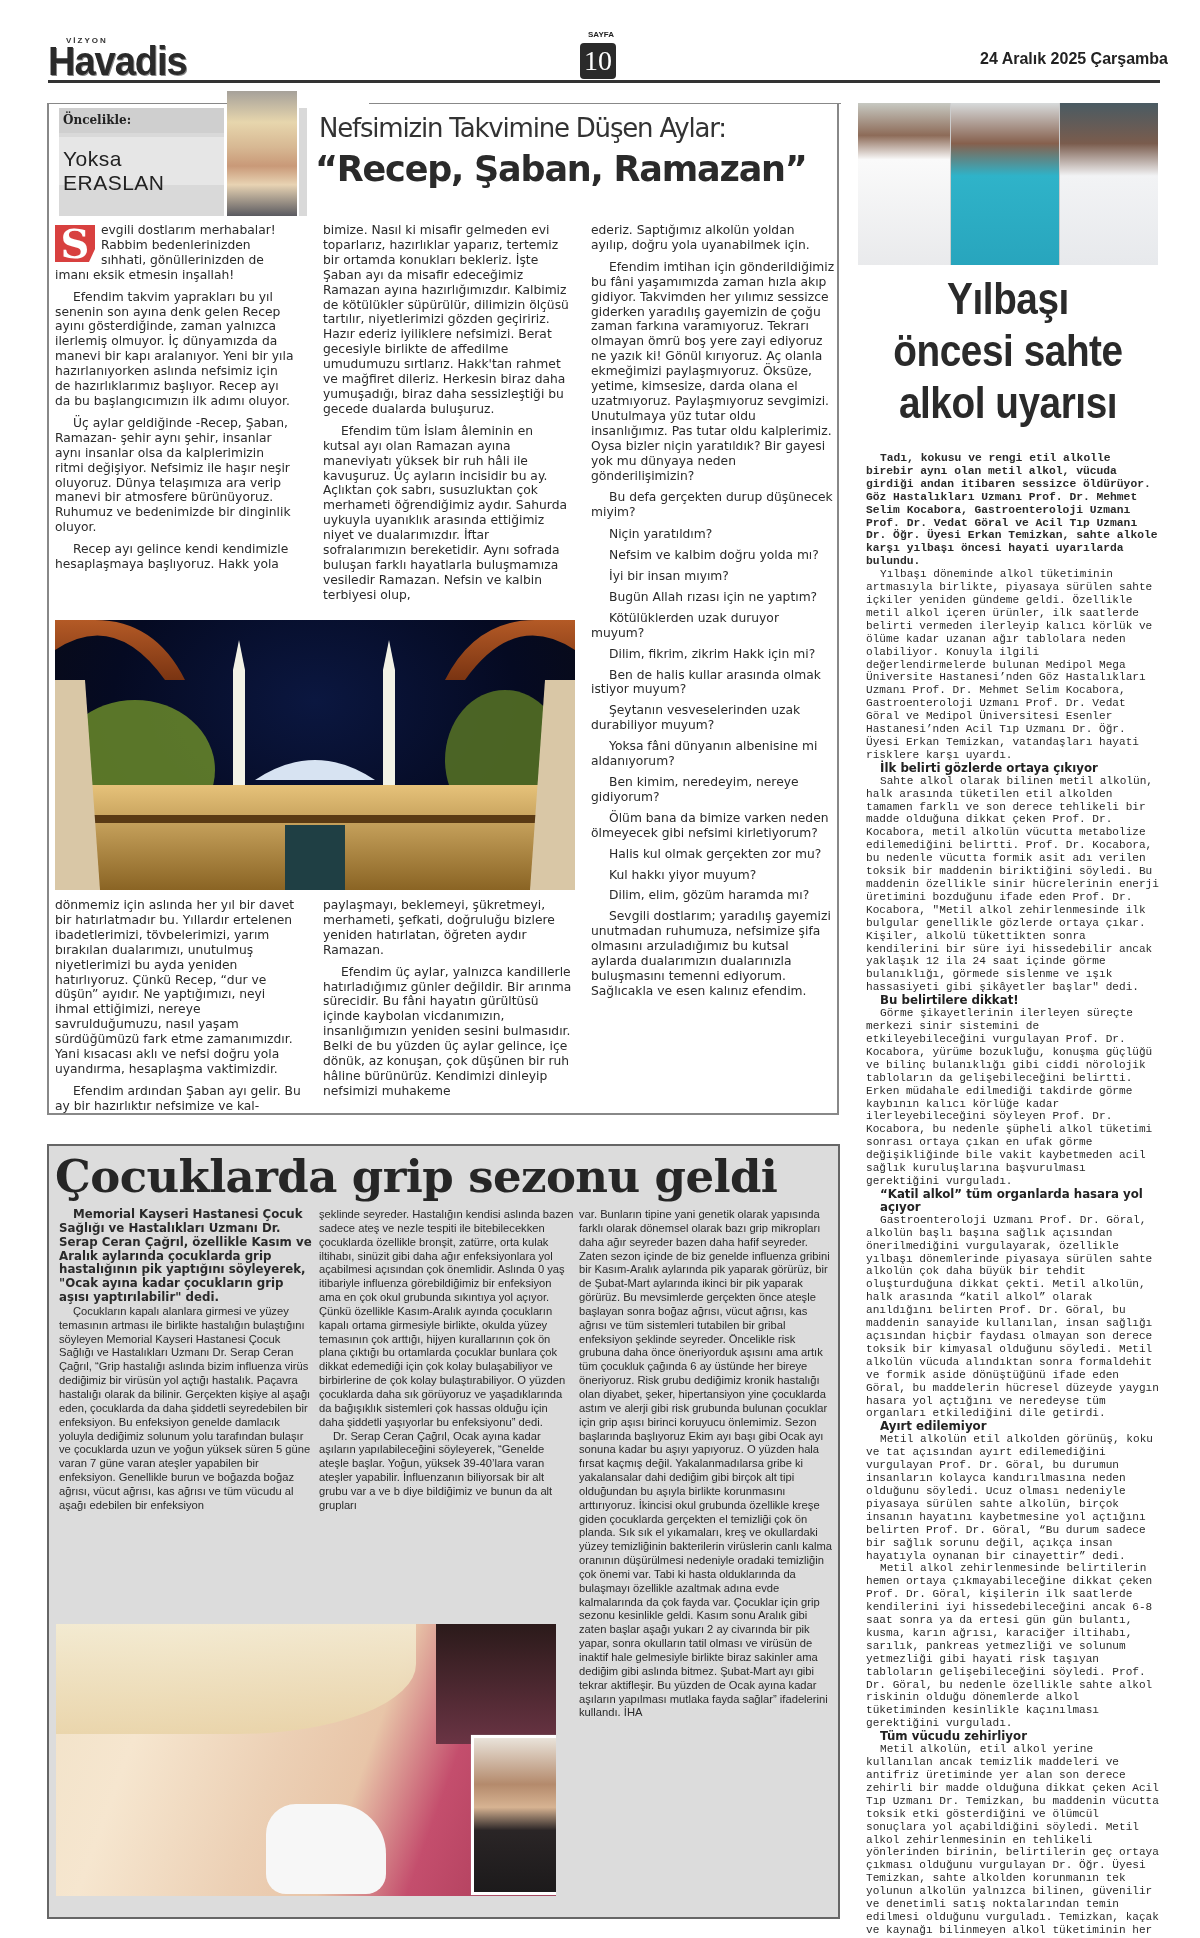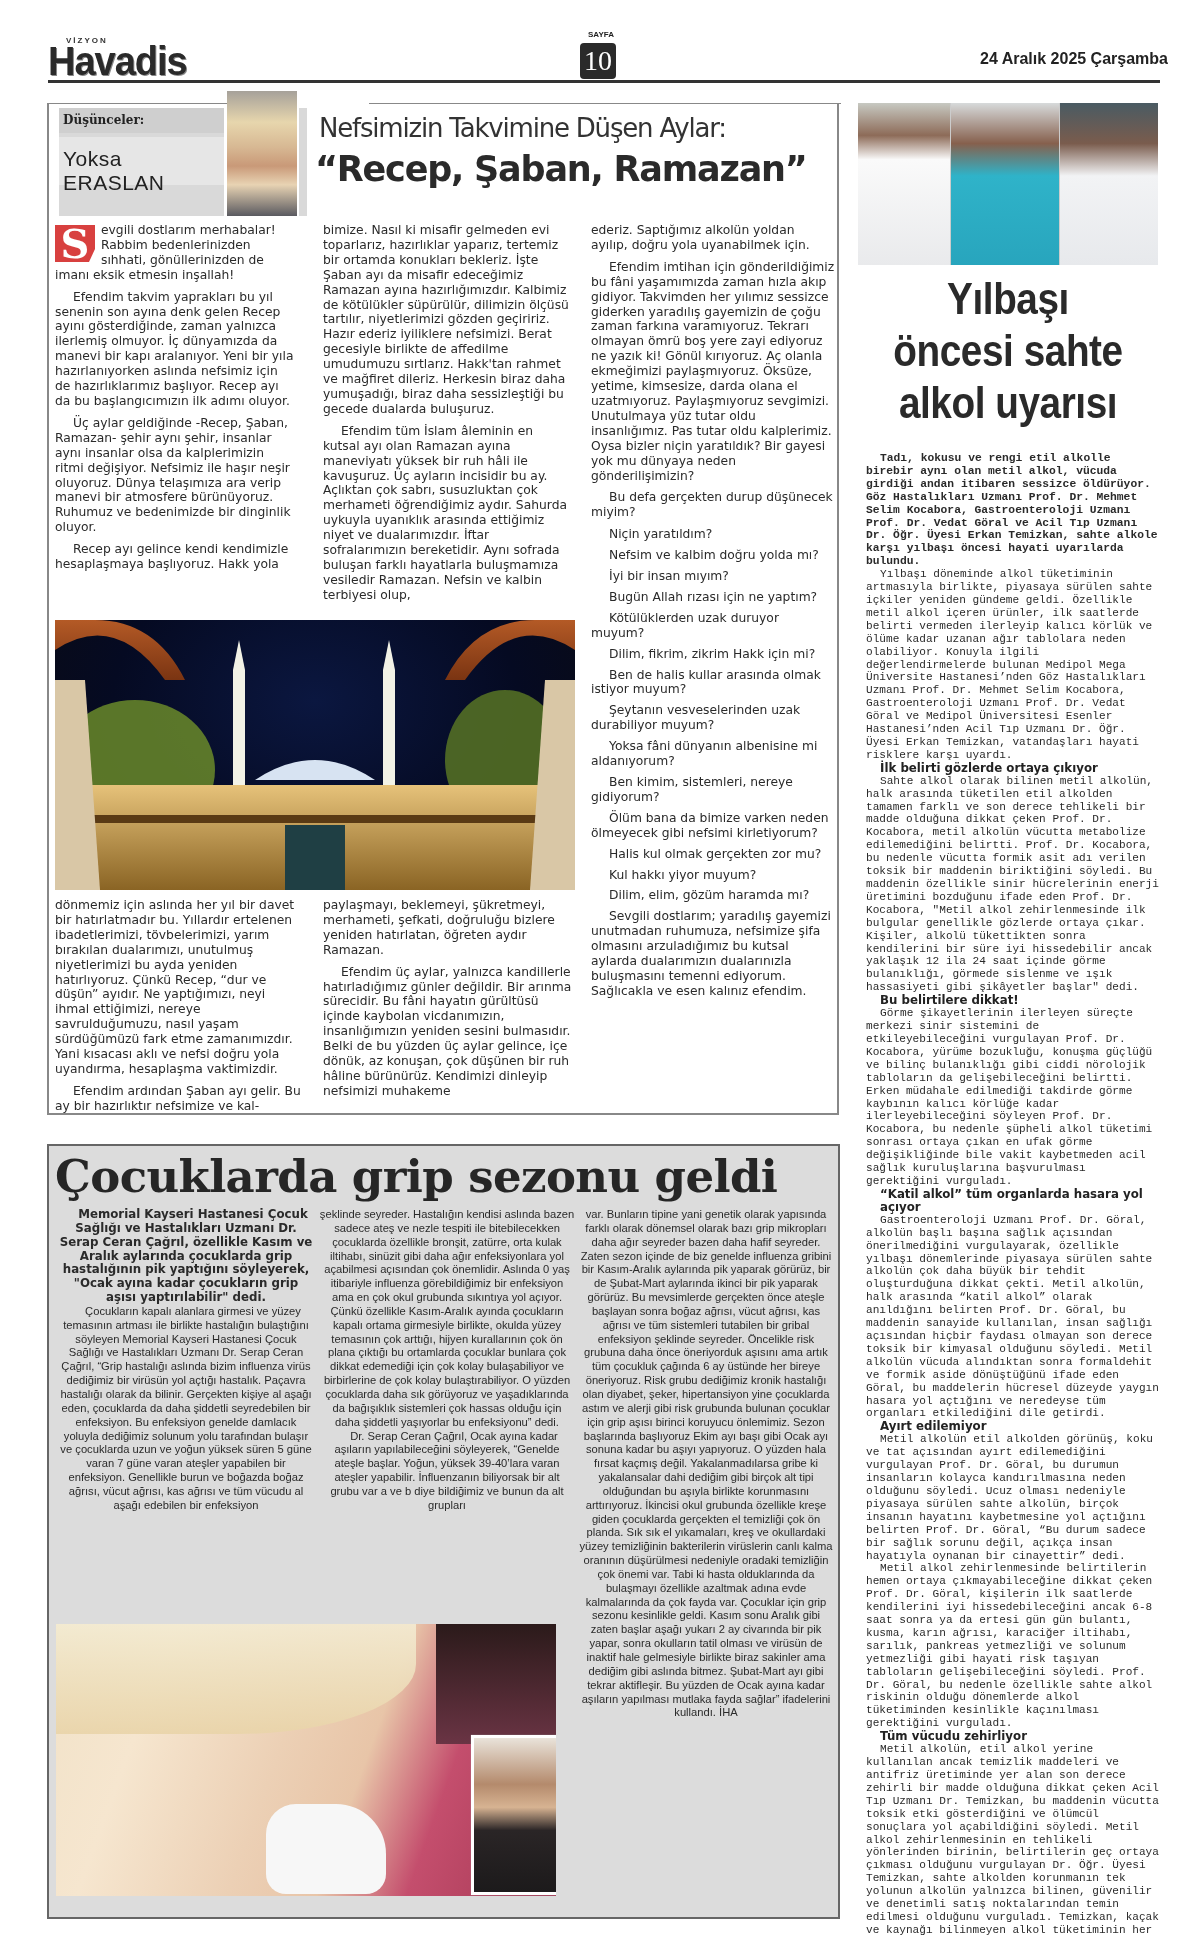--- a/index.html
+++ b/index.html
@@ -37,21 +37,21 @@
   .col p.noind { text-indent: 0; }
   .col p.q { margin-bottom: 6px; }
   .dropcap { float: left; width: 40px; height: 37px; background: #d8403f; color: #fff; font: bold 40px "DejaVu Serif", serif; line-height: 38px; text-align: center; margin: 2px 6px 0 0; clip-path: polygon(0 0, 100% 0, 100% 65%, 85% 100%, 0 100%); }
 
   .mosque { position: absolute; left: 6px; top: 517px; width: 520px; height: 270px; overflow: hidden;
     background: radial-gradient(ellipse at 50% 30%, #0b1740 0%, #050a22 55%, #0b0b12 100%); }
 
   
   #grip { left: 47px; top: 1144px; width: 793px; height: 775px; background: #dcdcdc; border: 2px solid #666; }
   .grip-title { position: absolute; left: 6px; top: 4px; font: bold 45px "DejaVu Serif", serif; color: #262626; letter-spacing: -0.6px; }
-  .gcol { position: absolute; font: 11.2px "Liberation Sans", sans-serif; color: #2a2a2a; line-height: 13.85px; text-align: center; }
+  .gcol { position: absolute; font: 11.2px "Liberation Sans", sans-serif; color: #2a2a2a; line-height: 13.85px; }
   .gcol p { text-indent: 14px; }
   .gcol .lead { font: bold 11.8px "DejaVu Sans", sans-serif; line-height: 13.85px; }
   .child-photo { position: absolute; left: 7px; top: 478px; width: 500px; height: 272px; overflow: hidden;
     background: linear-gradient(110deg, #f1e2c8 0%, #f6e6cf 20%, #ecd0b5 45%, #e8c5a8 60%, #c44e6d 75%, #a43753 100%); }
   .child-photo .hair { position: absolute; left: 0; top: 0; width: 360px; height: 110px; background: linear-gradient(180deg, #f3ebd2, #e9d4a9); border-bottom-right-radius: 180px 70px; opacity: 0.9; }
   .child-photo .tissue { position: absolute; left: 210px; top: 180px; width: 120px; height: 90px; background: #f7f7f7; border-radius: 30px 50px 20px 20px; }
   .child-photo .dark { position: absolute; right: 0; top: 0; width: 120px; height: 120px; background: linear-gradient(180deg, #2b1a1a, #6a3444); }
   .doctor-inset { position: absolute; left: 415px; top: 111px; width: 96px; height: 160px; background: #fff; border: 3px solid #fff; box-shadow: 0 0 1px #999; }
   .doctor-inset .pic { width: 100%; height: 100%; background: linear-gradient(180deg, #e9e3da 0%, #b48a6c 30%, #d7b392 45%, #2a2526 60%, #1c1a1b 100%); }
 
@@ -79,21 +79,21 @@
   <div class="page-num">10</div>
   <div class="date">24 Aralık 2025 Çarşamba</div>
 </div>
 <div class="mast-rule"></div>
 
 <div id="opinion" class="abs">
   <div class="op-top-line" style="left:0;width:218px;"></div>
   <div class="op-top-line" style="left:320px;width:472px;"></div>
 
   <div class="author-box">
-    <div class="lbl">Düşünceler:</div>
+    <div class="lbl">Öncelikle:</div>
     <div class="name-strip"></div>
     <div class="name">Yoksa ERASLAN</div>
   </div>
   <div class="author-photo"></div>
   <div class="photo-frame-gray"></div>
 
   <div class="headline-1">Nefsimizin Takvimine Düşen Aylar:</div>
   <div class="headline-2">“Recep, Şaban, Ramazan”</div>
 
   <div class="col" style="left:6px; top:120px; width:240px;">
@@ -153,21 +153,21 @@
     <p>Bu defa gerçekten durup düşünecek miyim?</p>
     <p class="q">Niçin yaratıldım?</p>
     <p class="q">Nefsim ve kalbim doğru yolda mı?</p>
     <p class="q">İyi bir insan mıyım?</p>
     <p class="q">Bugün Allah rızası için ne yaptım?</p>
     <p class="q">Kötülüklerden uzak duruyor muyum?</p>
     <p class="q">Dilim, fikrim, zikrim Hakk için mi?</p>
     <p class="q">Ben de halis kullar arasında olmak istiyor muyum?</p>
     <p class="q">Şeytanın vesveselerinden uzak durabiliyor muyum?</p>
     <p class="q">Yoksa fâni dünyanın albenisine mi aldanıyorum?</p>
-    <p class="q">Ben kimim, sistemleri, nereye gidiyorum?</p>
+    <p class="q">Ben kimim, neredeyim, nereye gidiyorum?</p>
     <p class="q">Ölüm bana da bimize varken neden ölmeyecek gibi nefsimi kirletiyorum?</p>
     <p class="q">Halis kul olmak gerçekten zor mu?</p>
     <p class="q">Kul hakkı yiyor muyum?</p>
     <p class="q">Dilim, elim, gözüm haramda mı?</p>
     <p>Sevgili dostlarım; yaradılış gayemizi unutmadan ruhumuza, nefsimize şifa olmasını arzuladığımız bu kutsal aylarda dualarımızın dualarınızla buluşmasını temenni ediyorum. Sağlıcakla ve esen kalınız efendim.</p>
   </div>
 </div>
 
 <div class="doctors-photo">
   <div class="d d1"></div>

